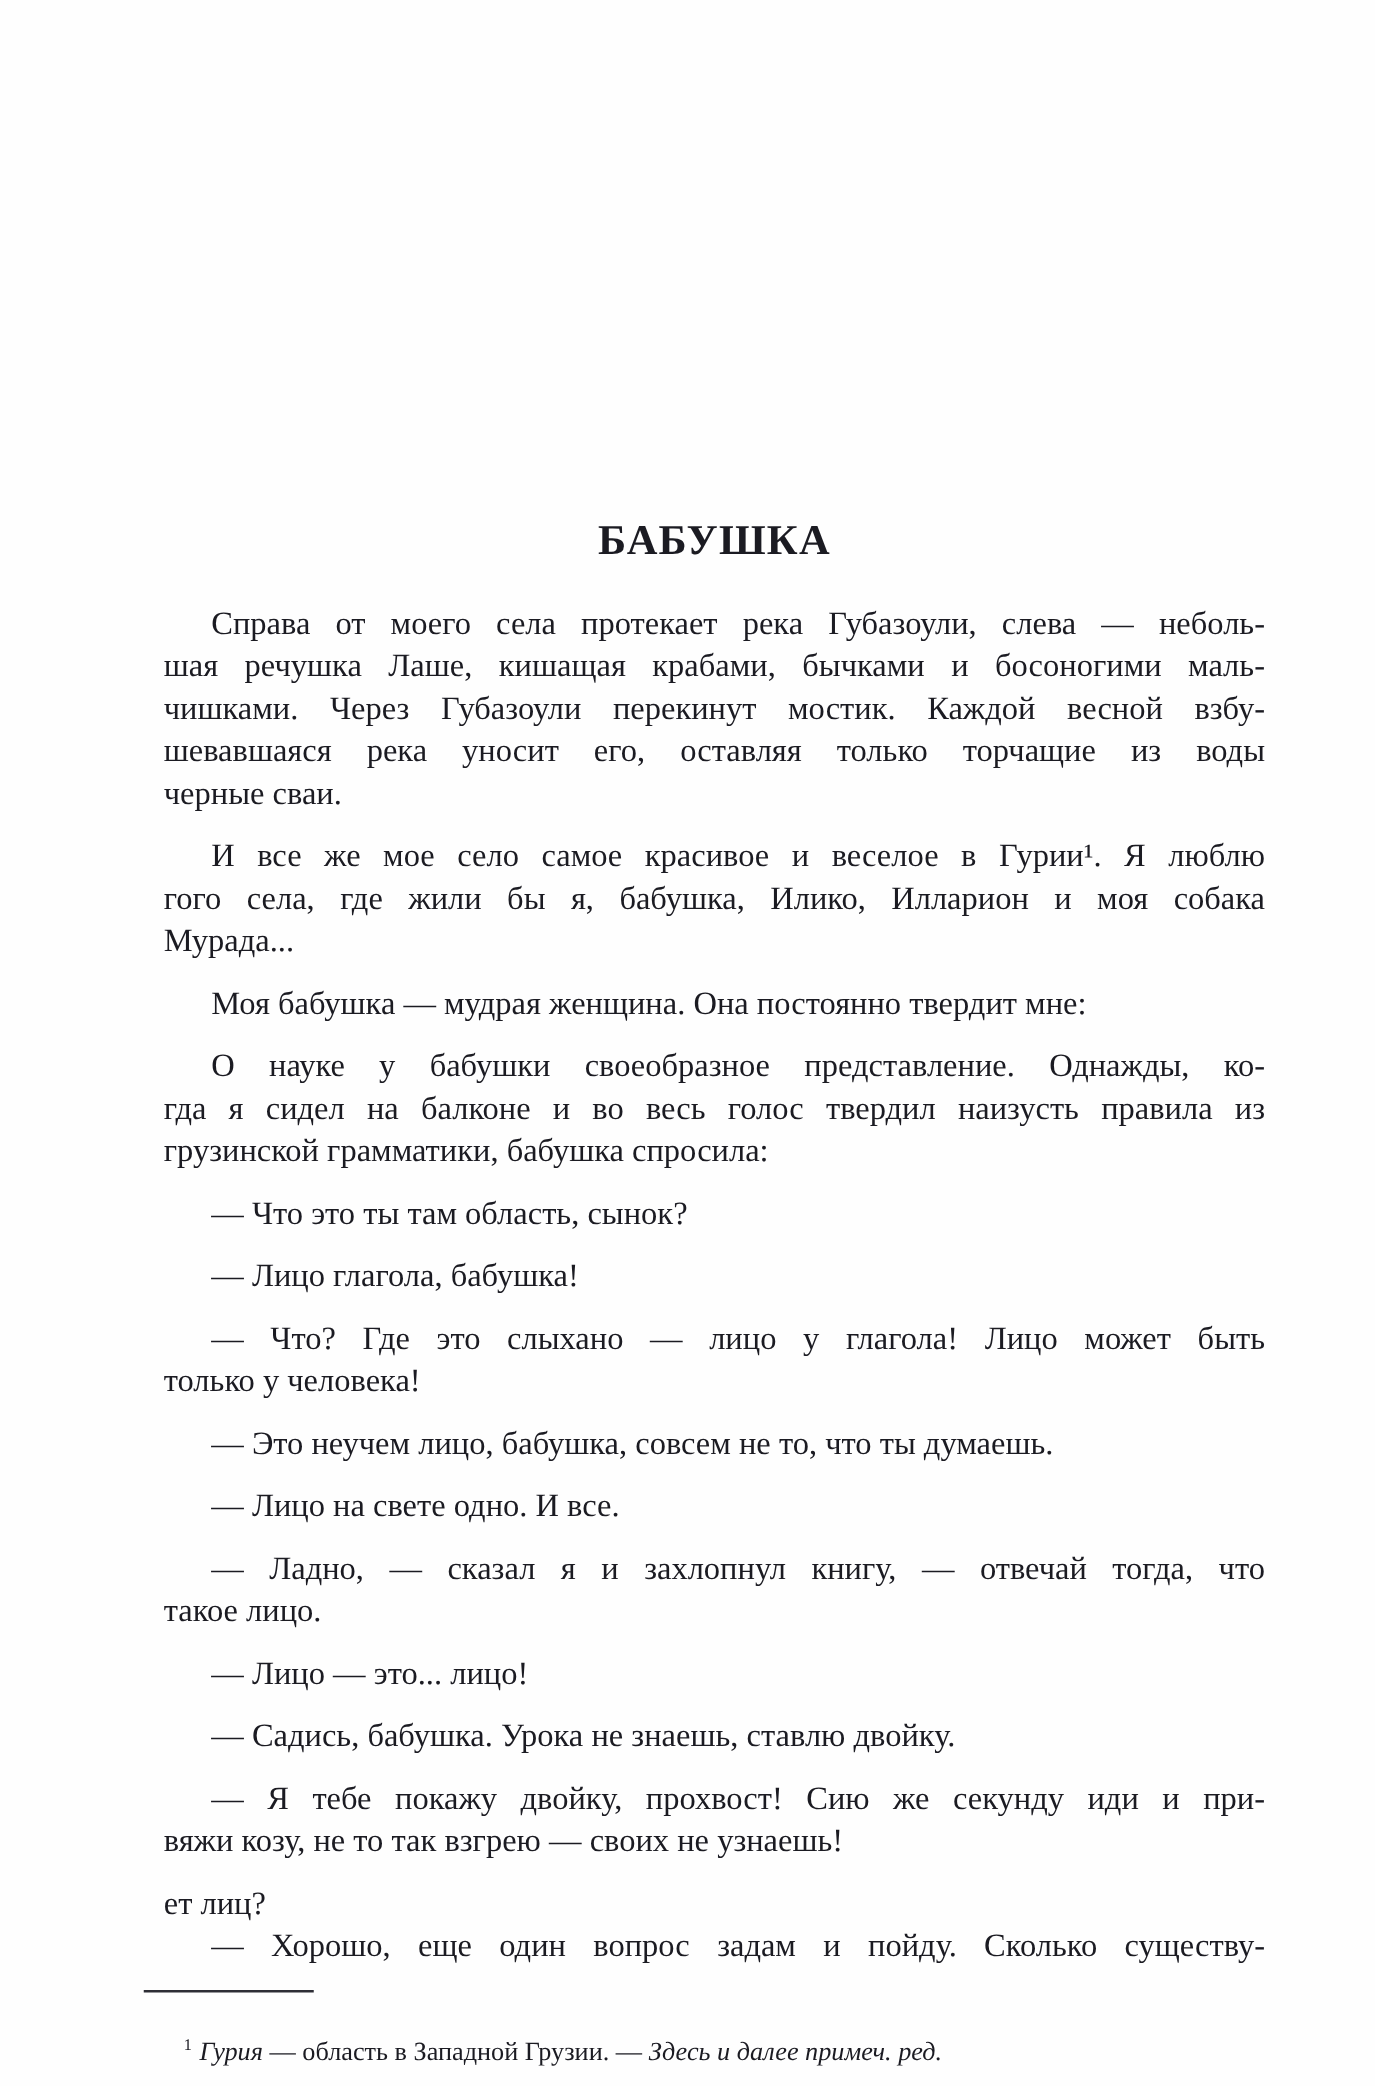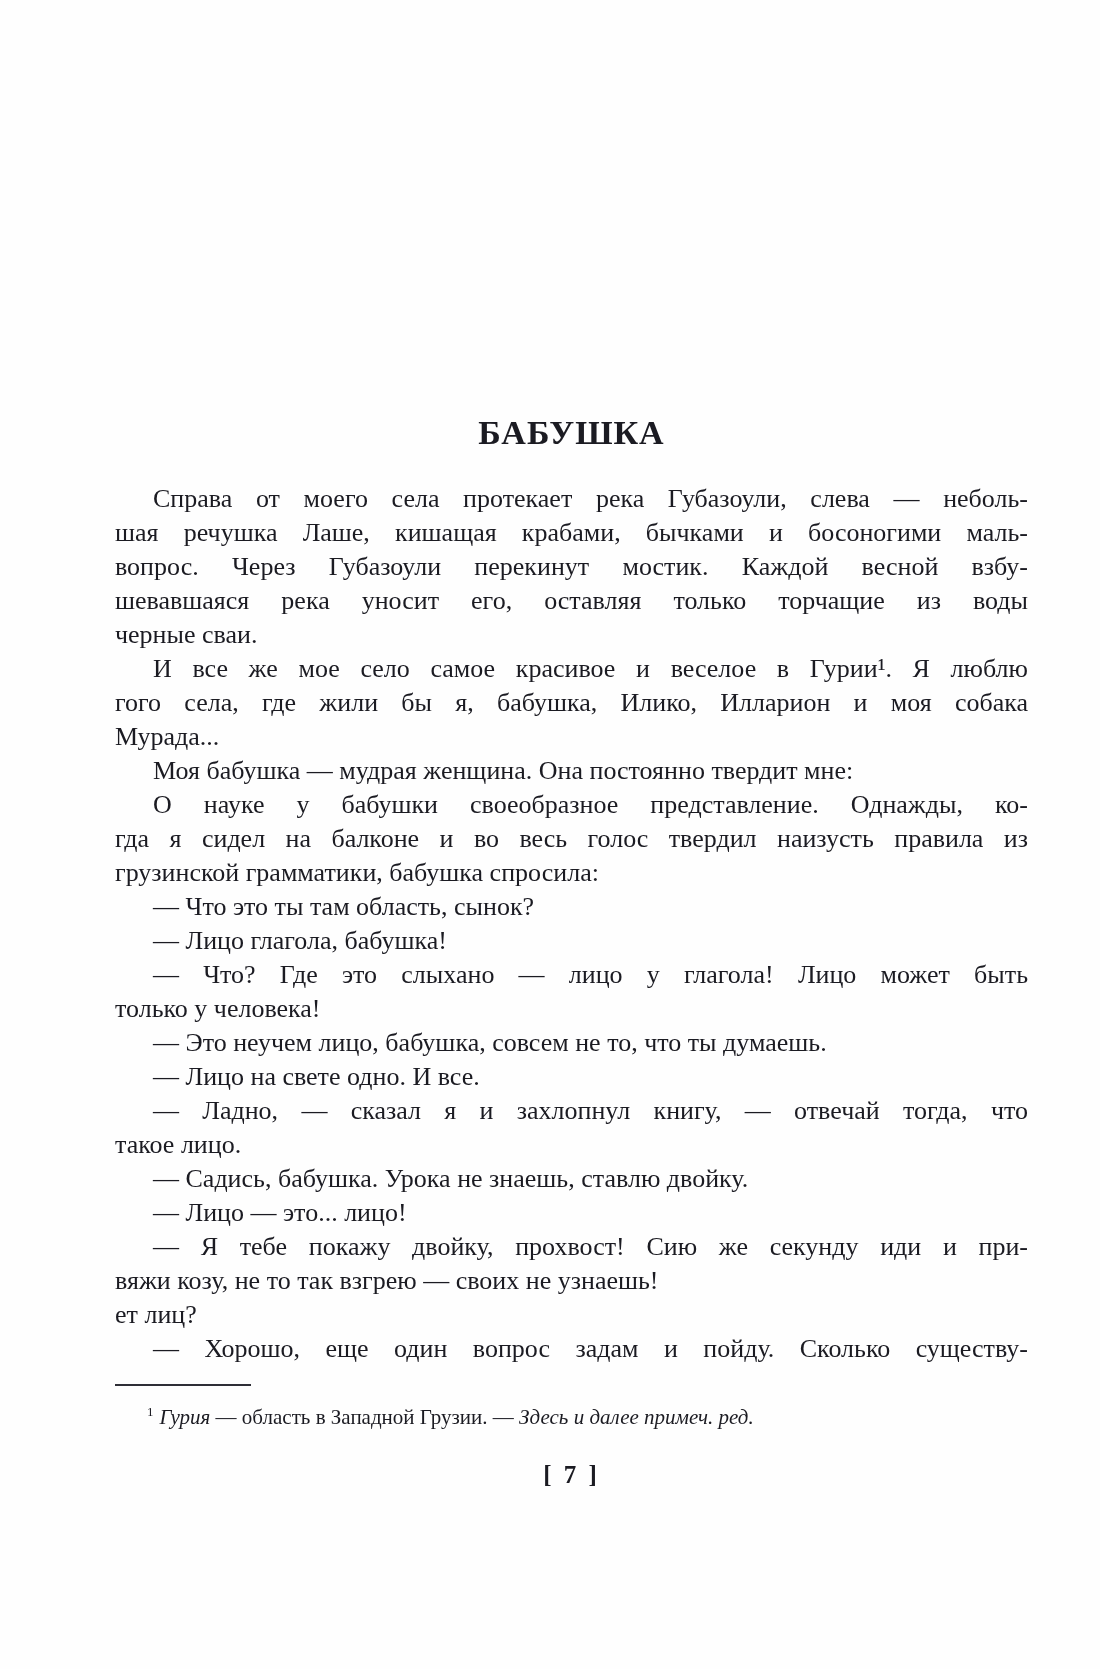--- a/index.html
+++ b/index.html
@@ -16,37 +16,37 @@
     background: #fefefe;
   }
   .chapter-title {
     text-align: center;
     font-weight: bold;
     font-size: 34px;
     letter-spacing: 1px;
     margin: 0 0 30px 0;
   }
   .body-text { }
-  .para { margin: 0; }
+  .para { margin: 16px; }
   .line {
     font-size: 26px;
     line-height: 34px;
     text-align: justify;
     text-align-last: justify;
   }
   .line.last { text-align-last: left; }
   .line.indent { text-indent: 38px; }
   .footnote-rule {
     width: 136px;
     height: 0;
     border-top: 2px solid #2e2e36;
     margin-top: 18px;
   }
   .footnote {
-    margin-top: 12px;
+    margin-top: 28px;
     padding-left: 32px;
     font-size: 21px;
     line-height: 28px;
   }
   .footnote sup {
     font-size: 13px;
     vertical-align: super;
     margin-right: 6px;
   }
   .footnote .it { font-style: italic; }
@@ -61,21 +61,21 @@
 </head>
 <body style="color: rgb(27, 27, 34);">
 
 <div class="page">
   <h1 class="chapter-title">БАБУШКА</h1>
 
   <div class="body-text">
       <div class="para">
         <div class="line indent">Справа от моего села протекает река Губазоули, слева — неболь-</div>
         <div class="line">шая речушка Лаше, кишащая крабами, бычками и босоногими маль-</div>
-        <div class="line">вопрос. Через Губазоули перекинут мостик. Каждой весной взбу-</div>
+        <div class="line">чишками. Через Губазоули перекинут мостик. Каждой весной взбу-</div>
         <div class="line">шевавшаяся река уносит его, оставляя только торчащие из воды</div>
         <div class="line last">черные сваи.</div>
       </div>
       <div class="para">
         <div class="line indent">И все же мое село самое красивое и веселое в Гурии¹. Я люблю</div>
         <div class="line">гого села, где жили бы я, бабушка, Илико, Илларион и моя собака</div>
         <div class="line last">Мурада...</div>
       </div>
       <div class="para">
         <div class="line indent last">Моя бабушка — мудрая женщина. Она постоянно твердит мне:</div>
@@ -99,24 +99,24 @@
         <div class="line indent last">— Это неучем лицо, бабушка, совсем не то, что ты думаешь.</div>
       </div>
       <div class="para">
         <div class="line indent last">— Лицо на свете одно. И все.</div>
       </div>
       <div class="para">
         <div class="line indent">— Ладно, — сказал я и захлопнул книгу, — отвечай тогда, что</div>
         <div class="line last">такое лицо.</div>
       </div>
       <div class="para">
-        <div class="line indent last">— Садись, бабушка. Урока не знаешь, ставлю двойку.</div>
+        <div class="line indent last">— Лицо — это... лицо!</div>
       </div>
       <div class="para">
-        <div class="line indent last">— Лицо — это... лицо!</div>
+        <div class="line indent last">— Садись, бабушка. Урока не знаешь, ставлю двойку.</div>
       </div>
       <div class="para">
         <div class="line indent">— Я тебе покажу двойку, прохвост! Сию же секунду иди и при-</div>
         <div class="line last">вяжи козу, не то так взгрею — своих не узнаешь!</div>
       </div>
       <div class="para">
         <div class="line last">ет лиц?</div>
         <div class="line indent">— Хорошо, еще один вопрос задам и пойду. Сколько существу-</div>
       </div>
     </div>

